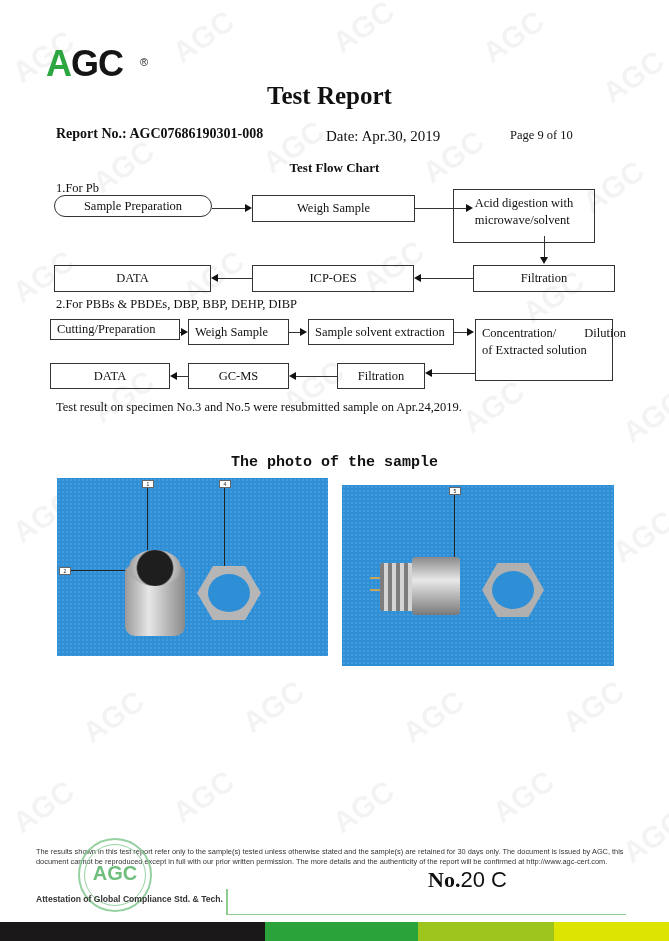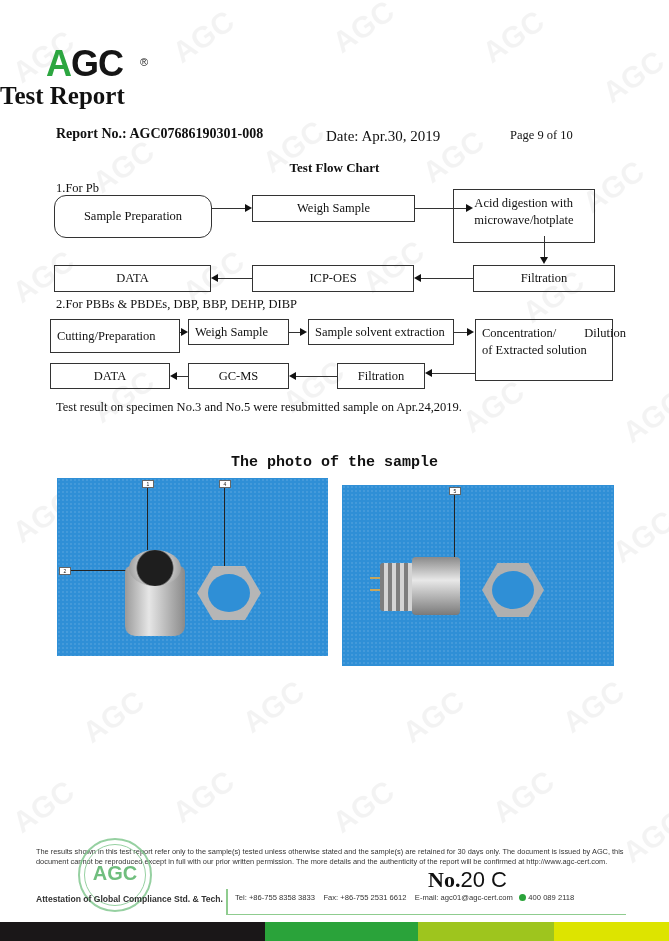--- a/index.html
+++ b/index.html
@@ -6,21 +6,21 @@
   body { width:669px; height:941px; position:relative; background:#ffffff; overflow:hidden;
          font-family:"Liberation Serif", serif; color:#111; }
   .abs { position:absolute; }
   .wm { position:absolute; font-family:"Liberation Sans", sans-serif; font-weight:bold; font-size:30px;
         color:#000; opacity:0.045; transform:rotate(-35deg); pointer-events:none; white-space:nowrap; }
   .logo { left:46px; top:44px; font-family:"Liberation Sans", sans-serif; font-weight:bold; font-size:36px;
           letter-spacing:-1px; line-height:40px; }
   .logo .a { color:#2ca640; }
   .logo .gc { color:#151515; }
   .logo .reg { font-size:11px; font-weight:normal; position:absolute; left:94px; top:-2px; color:#222; }
-  .title { left:0; width:659px; top:82px; text-align:left; font-size:25px; font-weight:bold; }
+  .title { left:0; width:659px; top:82px; text-align:center; font-size:25px; font-weight:bold; }
   .meta { top:126px; font-size:14px; }
   .box { position:absolute; border:1px solid #333; background:transparent; font-size:12.5px;
          display:flex; align-items:center; justify-content:center; box-sizing:border-box; }
   .box.left { justify-content:flex-start; padding-left:6px; }
   .box.top { align-items:flex-start; padding:5px 6px; line-height:17px; }
   .hl { position:absolute; height:1px; background:#333; }
   .vl { position:absolute; width:1px; background:#333; }
   .ar { position:absolute; width:0; height:0; }
   .ar.r { border-top:4px solid transparent; border-bottom:4px solid transparent; border-left:7px solid #111; }
   .ar.l { border-top:4px solid transparent; border-bottom:4px solid transparent; border-right:7px solid #111; }
@@ -80,34 +80,34 @@
 </div>
 <div class="abs title">Test Report</div>
 <div class="abs meta" style="left:56px;font-weight:bold;">Report No.: AGC07686190301-008</div>
 <div class="abs meta" style="left:326px;font-size:15px;top:128px;">Date: Apr.30, 2019</div>
 <div class="abs meta" style="left:510px;font-size:12.5px;top:128px;">Page 9 of 10</div>
 
 <div class="abs" style="left:0;width:669px;top:160px;text-align:center;font-weight:bold;font-size:13px;">Test Flow Chart</div>
 
 <div>
   <div class="label" style="left:56px;top:181px;">1.For Pb</div>
-  <div class="box" style="left:54px;top:195px;width:158px;height:43px;border-radius:12px;">
+  <div class="box" style="left:54px;top:195px;width:158px;height:22px;border-radius:12px;">
       <span>Sample Preparation</span>
     </div>
   <div class="hl" style="left:212px;top:208px;width:36px;"></div>
   <div class="ar r" style="left:245px;top:204px;"></div>
   <div class="box" style="left:252px;top:195px;width:163px;height:27px;">
       <span>Weigh Sample</span>
     </div>
   <div class="hl" style="left:415px;top:208px;width:52px;"></div>
   <div class="ar r" style="left:466px;top:204px;"></div>
   <div class="box top" style="left:453px;top:189px;width:142px;height:54px;">
     <div>
         <div>Acid digestion with</div>
-        <div>microwave/hotplate</div>
+        <div>microwave/solvent</div>
       </div>
   </div>
   <div class="vl" style="left:544px;top:236px;height:23px;"></div>
   <div class="ar d" style="left:540px;top:257px;"></div>
   <div class="box" style="left:473px;top:265px;width:142px;height:27px;">
       <span>Filtration</span>
     </div>
   <div class="hl" style="left:420px;top:278px;width:53px;"></div>
   <div class="ar l" style="left:414px;top:274px;"></div>
   <div class="box" style="left:252px;top:265px;width:162px;height:27px;">
@@ -115,21 +115,21 @@
     </div>
   <div class="hl" style="left:217px;top:278px;width:35px;"></div>
   <div class="ar l" style="left:211px;top:274px;"></div>
   <div class="box" style="left:54px;top:265px;width:157px;height:27px;">
       <span>DATA</span>
     </div>
 </div>
 
 <div>
   <div class="label" style="left:56px;top:297px;">2.For PBBs &amp; PBDEs, DBP, BBP, DEHP, DIBP</div>
-  <div class="box left" style="left:50px;top:319px;width:130px;height:34px;">
+  <div class="box left" style="left:50px;top:319px;width:130px;height:21px;">
       <span>Cutting/Preparation</span>
     </div>
   <div class="hl" style="left:180px;top:332px;width:4px;"></div>
   <div class="ar r" style="left:181px;top:328px;"></div>
   <div class="box left" style="left:188px;top:319px;width:101px;height:26px;">
       <span>Weigh Sample</span>
     </div>
   <div class="hl" style="left:289px;top:332px;width:13px;"></div>
   <div class="ar r" style="left:300px;top:328px;"></div>
   <div class="box left" style="left:308px;top:319px;width:146px;height:26px;">
@@ -199,19 +199,18 @@
   <div style="position:absolute;left:4px;top:4px;right:4px;bottom:4px;border:1px solid #7cc58a;border-radius:50%;"></div>
   <div style="position:absolute;left:0;right:0;top:22px;text-align:center;font-family:'Liberation Sans',sans-serif;font-weight:bold;font-size:20px;color:#4daf5f;">AGC</div>
 </div>
 
 <div class="abs att">Attestation of Global Compliance Std. &amp; Tech.</div>
 <div class="abs no18"><span>No.</span><span class="n">20 C</span></div>
 
 <div class="abs" style="left:226px;top:889px;width:2px;height:26px;background:#8fcc8f;"></div>
 <div class="abs" style="left:226px;top:914px;width:400px;height:1px;background:#8fcc8f;"></div>
 <div class="abs contact">
-  <div><span style="white-space:pre;">Tel: +86-755 8358 3833    Fax: +86-755 2531 6612    E-mail: agc01@agc-cert.com</span>&nbsp;&nbsp;&nbsp;<span style="display:inline-block;width:7px;height:7px;border-radius:50%;background:#2aa33a;vertical-align:-1px;"></span> <span>400 089 2118</span></div>
 </div>
 
 <div class="bar" style="left:0;width:265px;background:#1a1718;"></div>
 <div class="bar" style="left:265px;width:153px;background:#2aa33a;"></div>
 <div class="bar" style="left:418px;width:136px;background:#9ec51e;"></div>
 <div class="bar" style="left:554px;width:115px;background:#dde400;"></div>
 
 </body></html>

